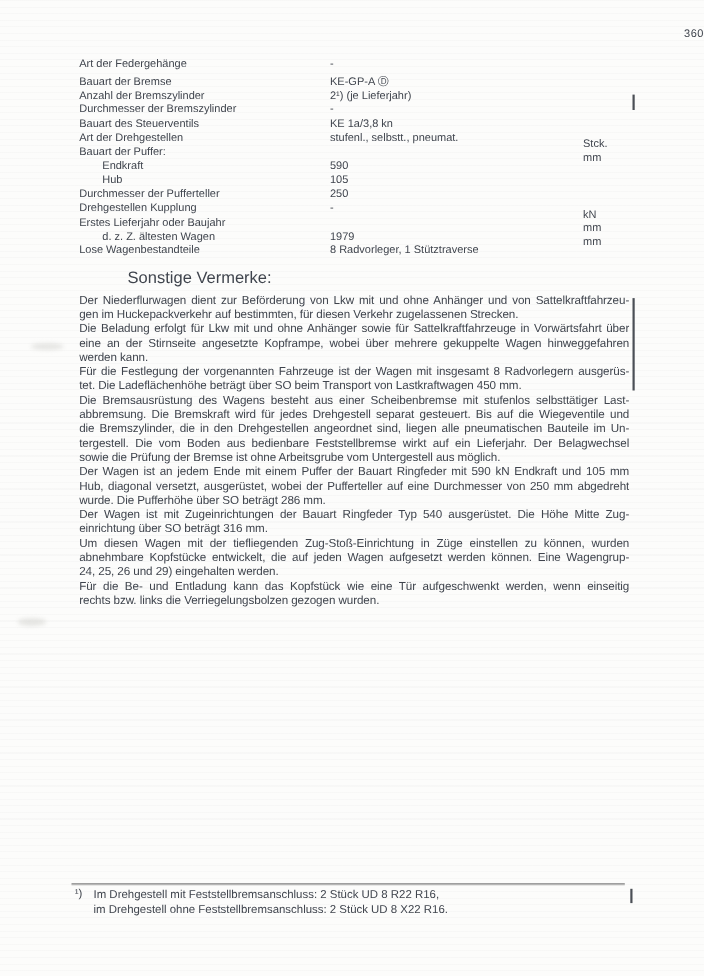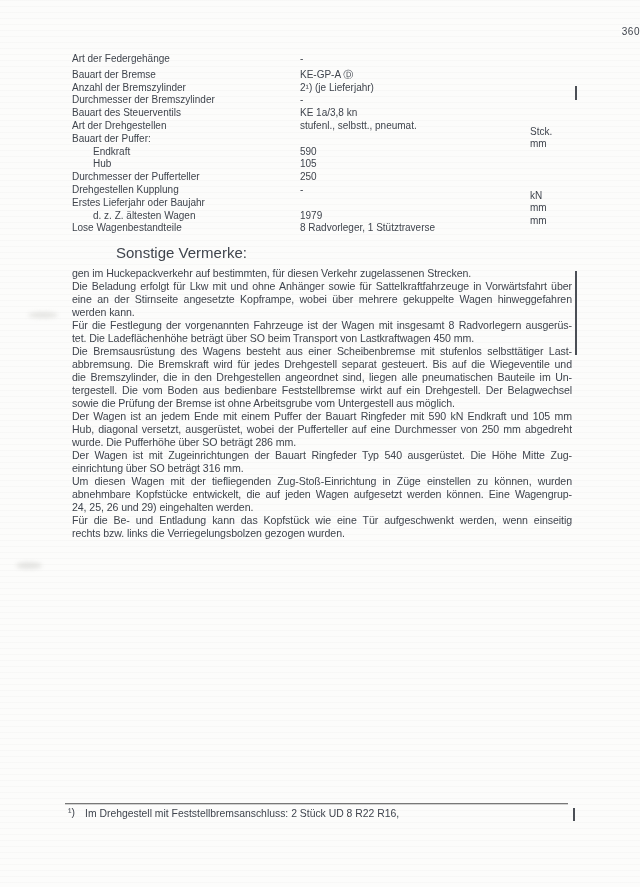--- a/index.html
+++ b/index.html
@@ -75,33 +75,34 @@
     <div class="row"><span class="lbl">Drehgestellen Kupplung</span><span class="val">-</span><span class="unit"></span></div>
     <div class="row"><span class="lbl">Erstes Lieferjahr oder Baujahr</span><span class="val"></span><span class="unit"></span></div>
     <div class="row ind"><span class="lbl">d. z. Z. ältesten Wagen</span><span class="val">1979</span><span class="unit"></span></div>
     <div class="row"><span class="lbl">Lose Wagenbestandteile</span><span class="val">8 Radvorleger, 1 Stütztraverse</span><span class="unit"></span></div>
   </div>
 
   <div class="section-heading">Sonstige Vermerke:</div>
 
   <div class="remarks">
 
+    <div class="bline jl">Der Niederflurwagen dient zur Beförderung von Lkw mit und ohne Anhänger und von Sattelkraftfahrzeu-</div>
     <div class="bline">gen im Huckepackverkehr auf bestimmten, für diesen Verkehr zugelassenen Strecken.</div>
 
     <div class="bline jl">Die Beladung erfolgt für Lkw mit und ohne Anhänger sowie für Sattelkraftfahrzeuge in Vorwärtsfahrt über</div>
     <div class="bline jl">eine an der Stirnseite angesetzte Kopframpe, wobei über mehrere gekuppelte Wagen hinweggefahren</div>
     <div class="bline">werden kann.</div>
 
     <div class="bline jl">Für die Festlegung der vorgenannten Fahrzeuge ist der Wagen mit insgesamt 8 Radvorlegern ausgerüs-</div>
     <div class="bline">tet. Die Ladeflächenhöhe beträgt über SO beim Transport von Lastkraftwagen 450 mm.</div>
 
     <div class="bline jl">Die Bremsausrüstung des Wagens besteht aus einer Scheibenbremse mit stufenlos selbsttätiger Last-</div>
     <div class="bline jl">abbremsung. Die Bremskraft wird für jedes Drehgestell separat gesteuert. Bis auf die Wiegeventile und</div>
     <div class="bline jl">die Bremszylinder, die in den Drehgestellen angeordnet sind, liegen alle pneumatischen Bauteile im Un-</div>
-    <div class="bline jl">tergestell. Die vom Boden aus bedienbare Feststellbremse wirkt auf ein Drehgestell. Der Belagwechsel</div>
+    <div class="bline jl">tergestell. Die vom Boden aus bedienbare Feststellbremse wirkt auf ein Lieferjahr. Der Belagwechsel</div>
     <div class="bline">sowie die Prüfung der Bremse ist ohne Arbeitsgrube vom Untergestell aus möglich.</div>
 
     <div class="bline jl">Der Wagen ist an jedem Ende mit einem Puffer der Bauart Ringfeder mit 590 kN Endkraft und 105 mm</div>
     <div class="bline jl">Hub, diagonal versetzt, ausgerüstet, wobei der Pufferteller auf eine Durchmesser von 250 mm abgedreht</div>
     <div class="bline">wurde. Die Pufferhöhe über SO beträgt 286 mm.</div>
 
     <div class="bline jl">Der Wagen ist mit Zugeinrichtungen der Bauart Ringfeder Typ 540 ausgerüstet. Die Höhe Mitte Zug-</div>
     <div class="bline">einrichtung über SO beträgt 316 mm.</div>
 
     <div class="bline jl">Um diesen Wagen mit der tiefliegenden Zug-Stoß-Einrichtung in Züge einstellen zu können, wurden</div>
@@ -111,20 +112,21 @@
     <div class="bline jl">Für die Be- und Entladung kann das Kopfstück wie eine Tür aufgeschwenkt werden, wenn einseitig</div>
     <div class="bline">rechts bzw. links die Verriegelungsbolzen gezogen wurden.</div>
   </div>
 
   <div class="fn-rule"></div>
 
   <div class="footnote">
     <span class="fn-marker">¹)</span>
     <div class="fn-lines">
       <div class="fline">Im Drehgestell mit Feststellbremsanschluss: 2 Stück UD 8 R22 R16,</div>
+      <div class="fline">im Drehgestell ohne Feststellbremsanschluss: 2 Stück UD 8 X22 R16.</div>
     </div>
   </div>
 
   <div class="bar bar-stck"></div>
   <div class="bar bar-para"></div>
   <div class="bar bar-foot"></div>
 
   <div class="smudge smudge-1"></div>
   <div class="smudge smudge-2"></div>
 

